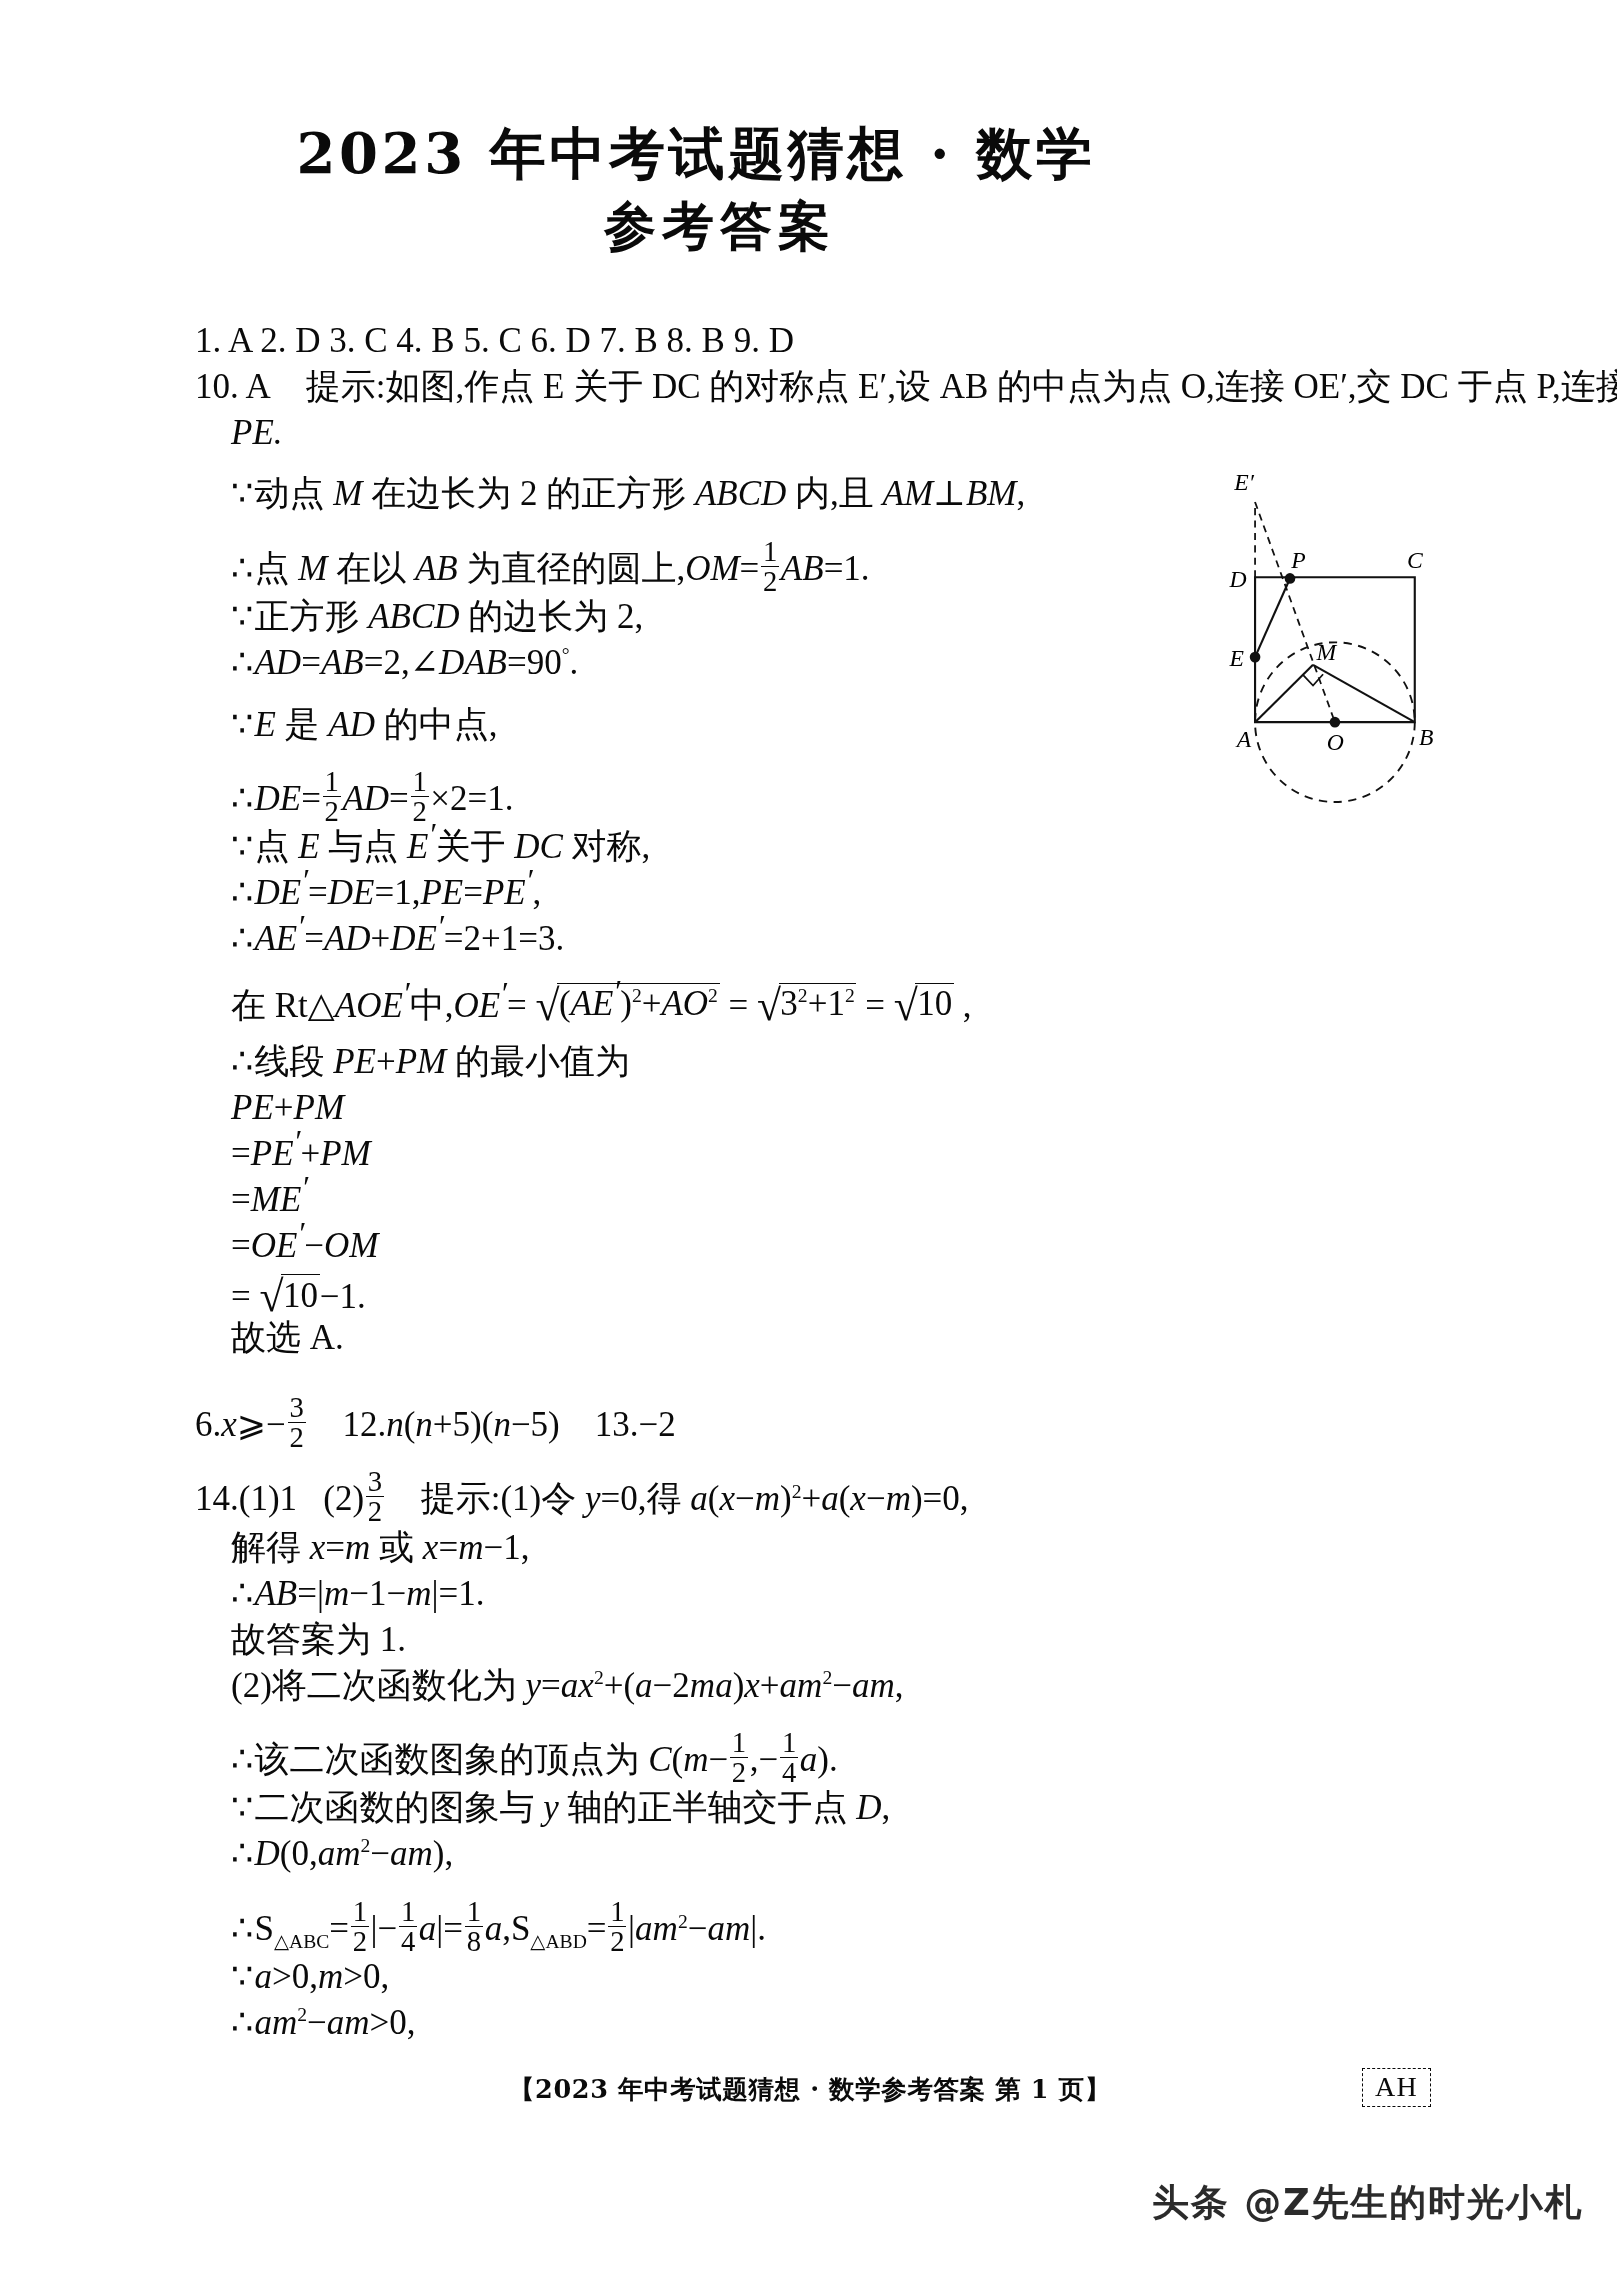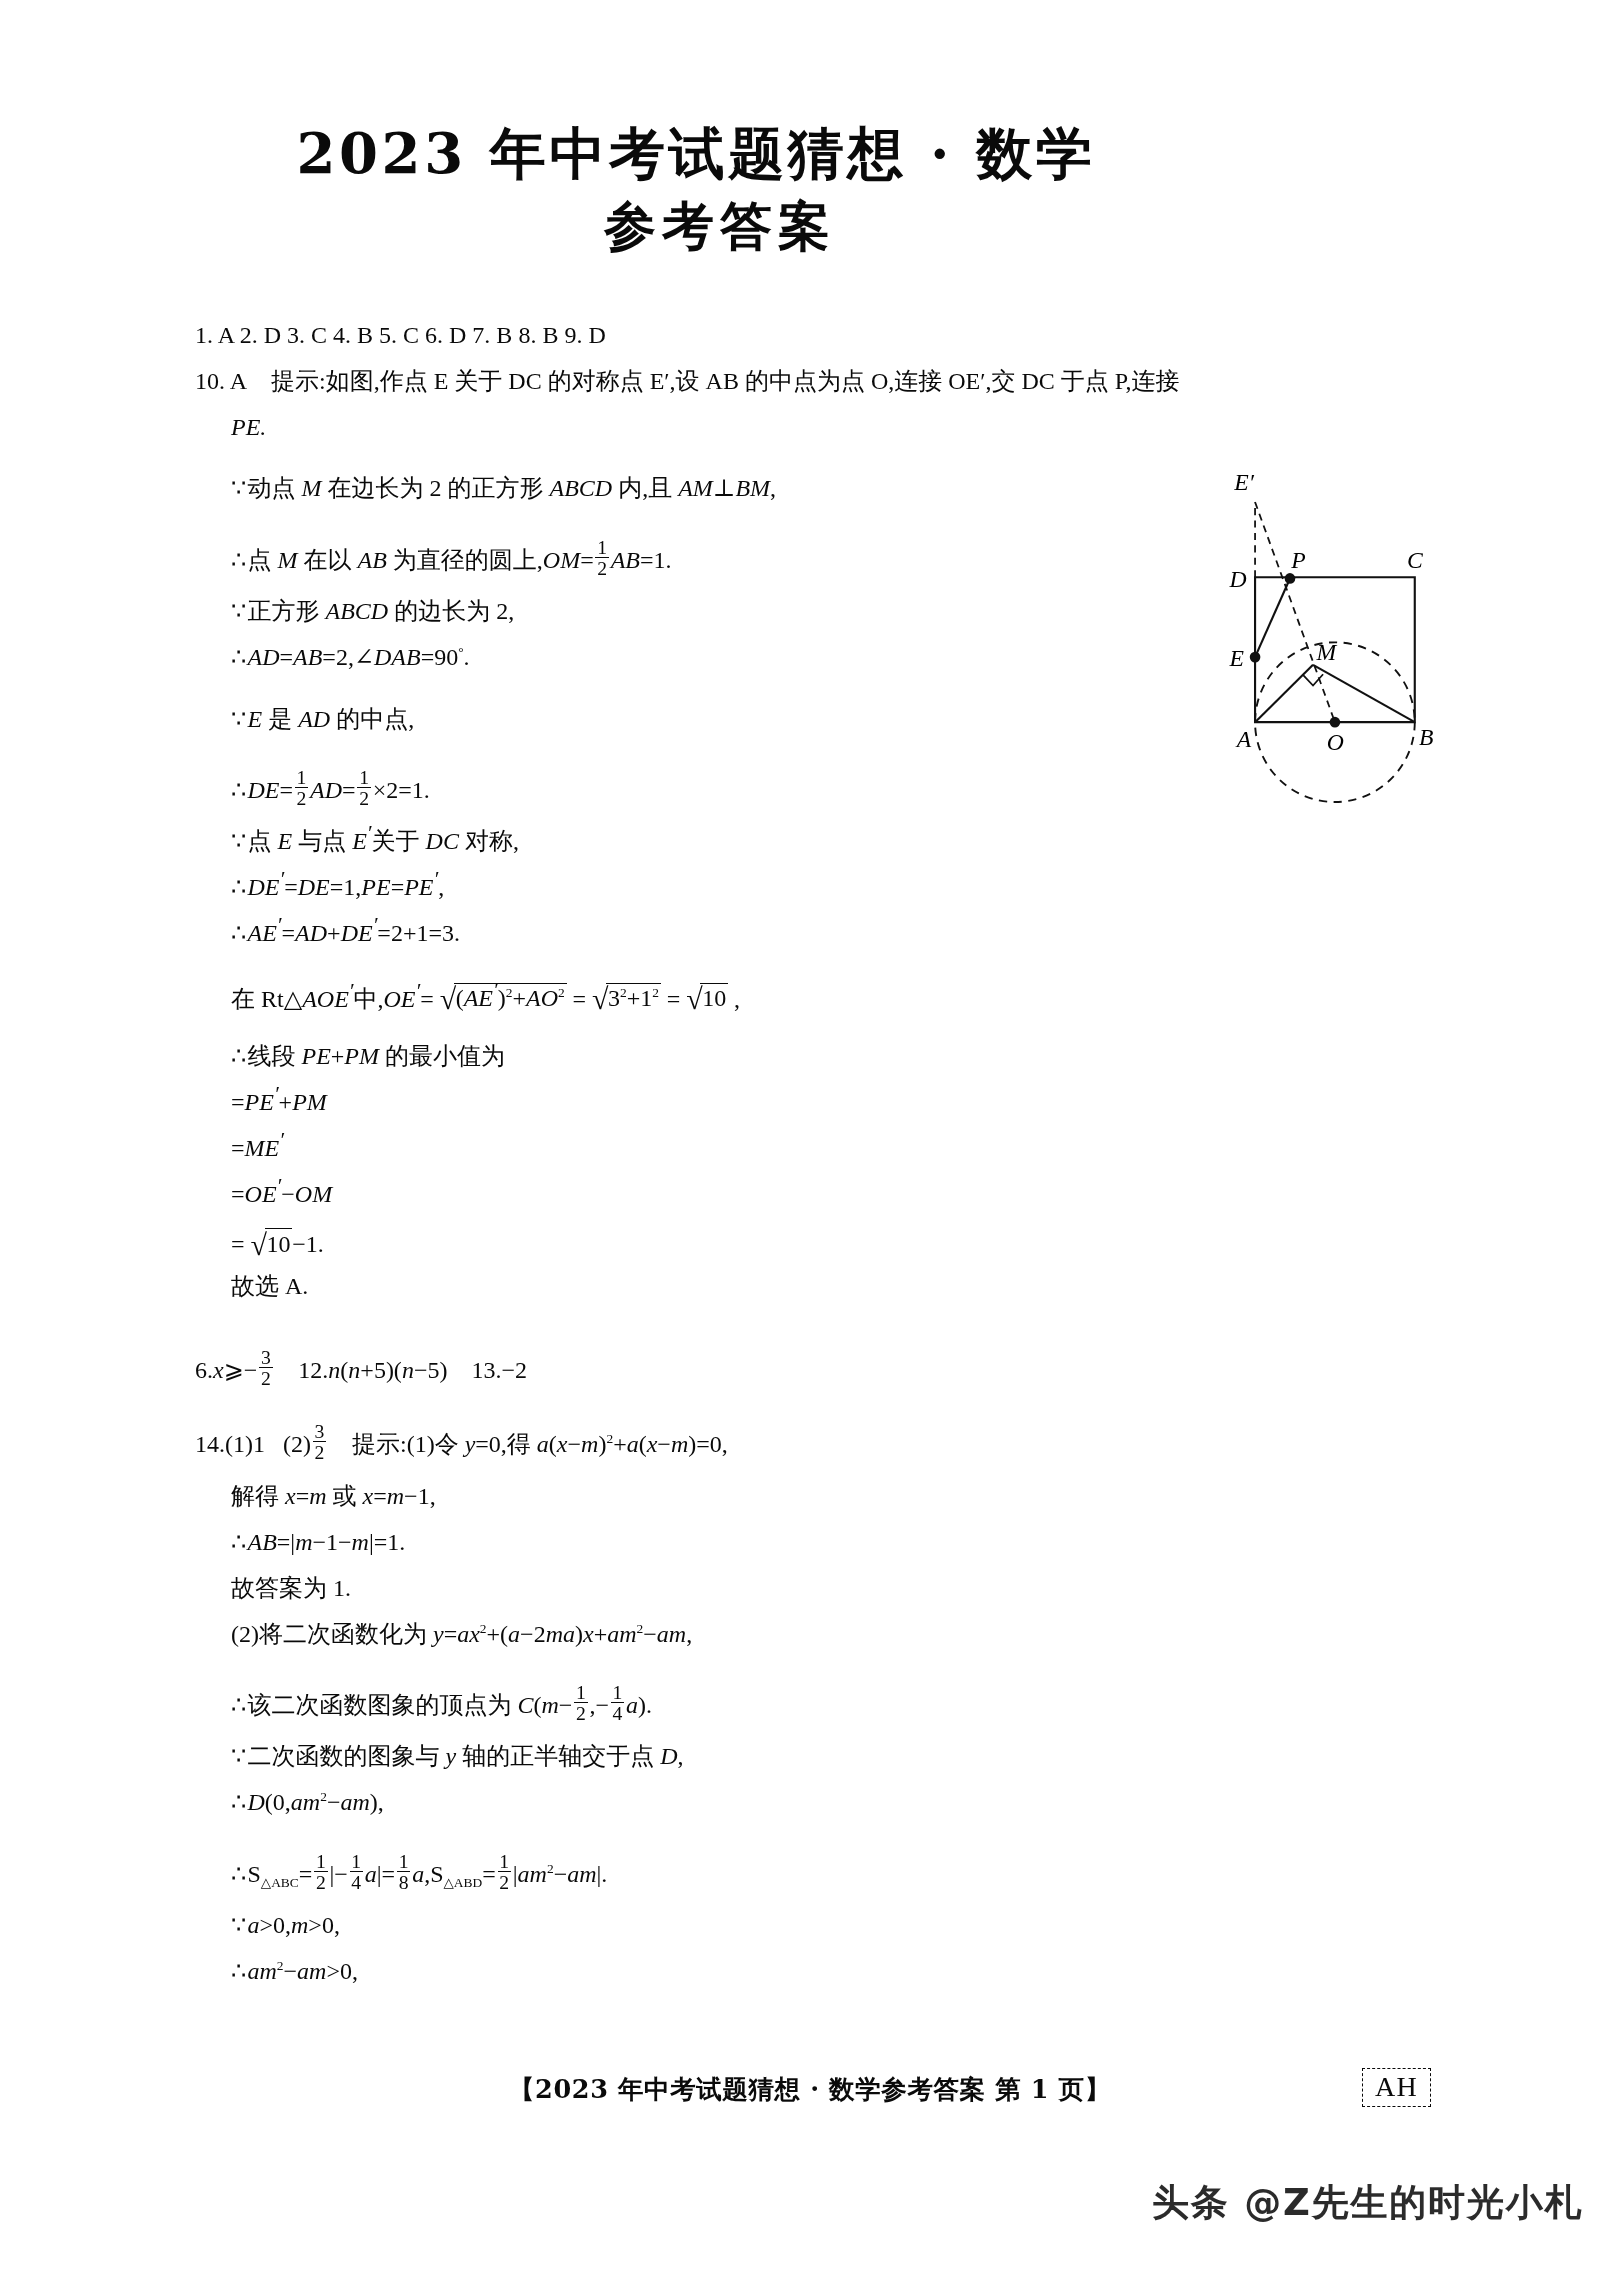--- a/index.html
+++ b/index.html
@@ -44,21 +44,21 @@
     margin-left:48px;
   }
   
   .body-col{
     position:absolute;
     left:195px;
     top:323px;
     width:1232px;
   }
   .ln{
-    font-size:24px;
+    font-size:35px;
     line-height:1.0;
     height:46px;
     white-space:nowrap;
     display:block;
   }
   .ind1{padding-left:36px;}
   .ind0{padding-left:0px;}
   .gap-sm{height:15.4px;display:block;}
   .gap-md{height:28px;display:block;}
   i.v{font-style:italic;font-family:"Liberation Serif","DejaVu Serif",serif;}
@@ -222,20 +222,23 @@
       <span class="rad"><span class="sign">√</span><span class="bar">10</span></span>
       <span>,</span>
     </span>
 
     <span class="gap-sm"></span>
 
     <span class="ln ind1">
       <span class="therefore">∴</span>线段 <i class="v">PE</i>+<i class="v">PM</i> 的最小值为
     </span>
 
+    <span class="ln ind1">
+      <i class="v">PE</i>+<i class="v">PM</i>
+    </span>
 
     <span class="ln ind1">
       =<i class="v">PE</i><span class="prime">′</span>+<i class="v">PM</i>
     </span>
 
     <span class="ln ind1">
       =<i class="v">ME</i><span class="prime">′</span>
     </span>
 
     <span class="ln ind1">

